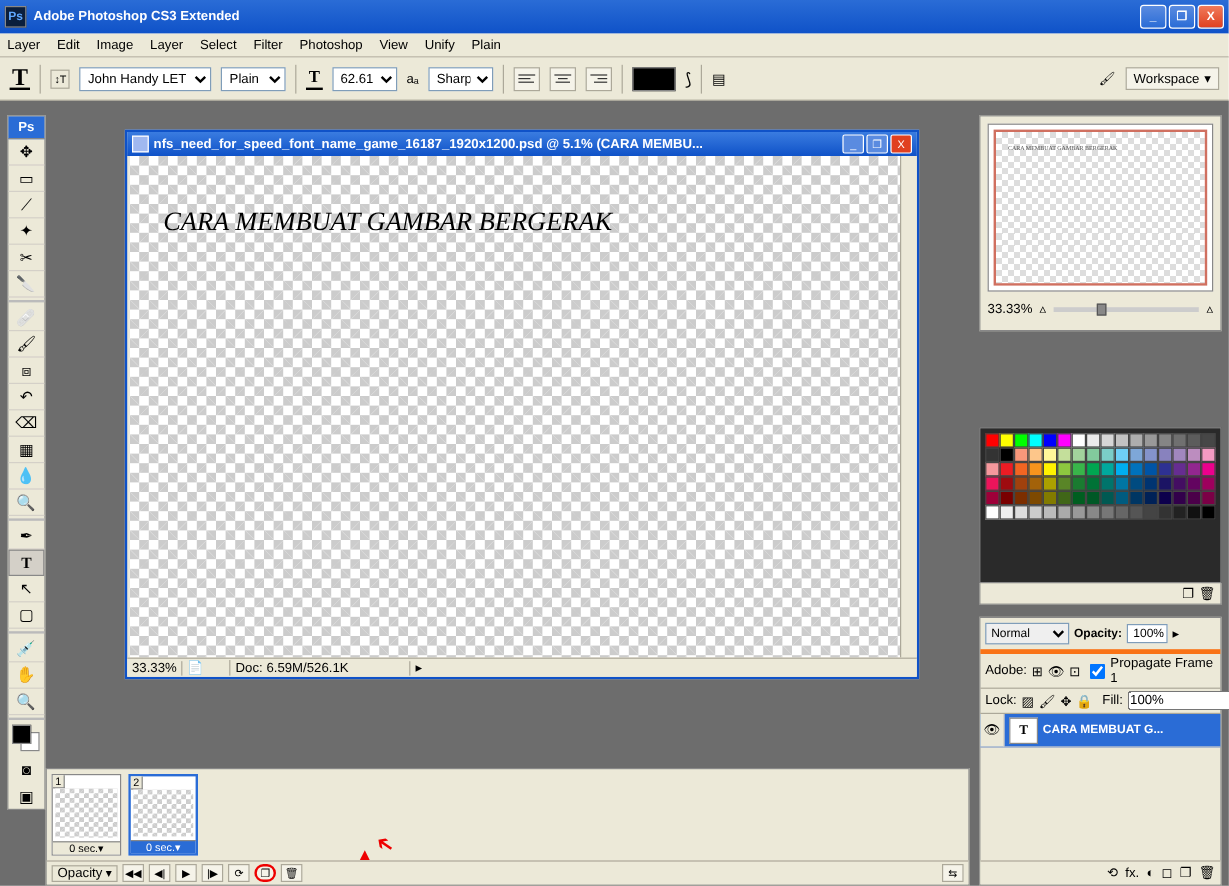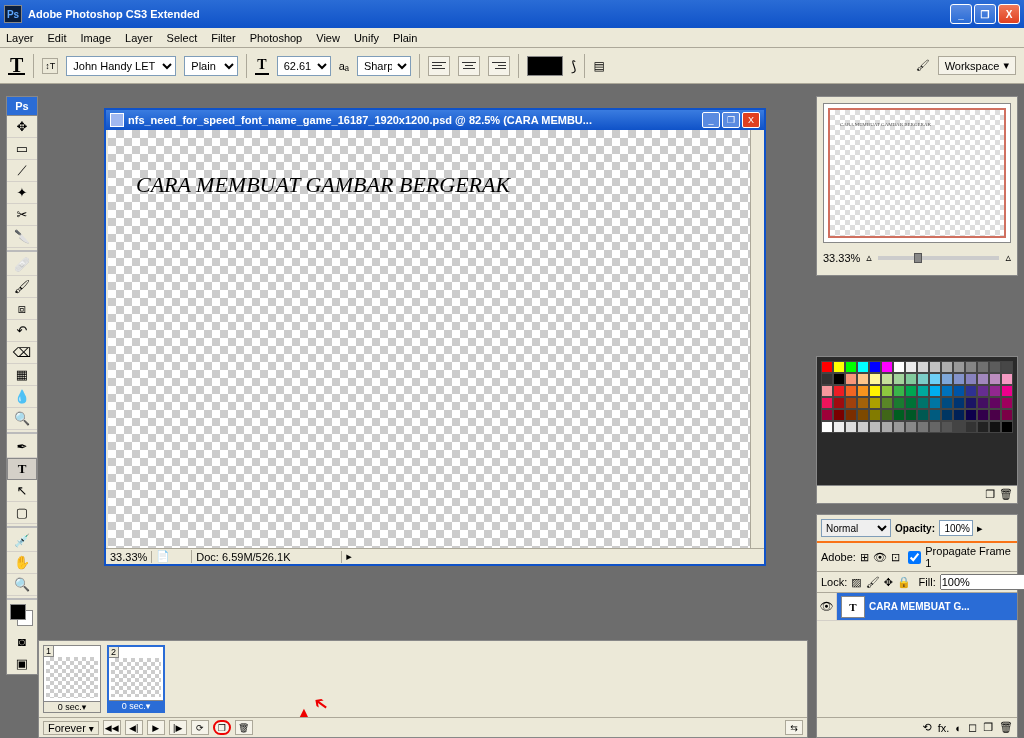--- a/index.html
+++ b/index.html
@@ -76,21 +76,21 @@
 .nav .pv .vp .tt { position:absolute; top:12px; left:10px; font-size:5px; color:#555; font-family:cursive;}
 .nav .zb { display: flex; align-items: center; padding: 2px 6px; gap: 6px; font-size: 10px; }
 .nav .zb .sl { flex:1; height:4px; background:#ccc; position:relative;}
 .nav .zb .sl .h { position:absolute; left:30%; top:-3px; width:8px; height:10px; background:#888; border:1px solid #555;}
 
 .swatches { position: absolute; top: 356px; right: 6px; width: 202px; height: 130px; background: #2a2a2a; border: 1px solid #888; padding: 4px; display: flex; flex-wrap: wrap; align-content: flex-start; }
 .swatches div { width: 12px; height: 12px; border: 1px solid #444; }
 .swatches-foot { position:absolute; top:486px; right:6px; width:202px; height:18px; background:#ece9d8; border:1px solid #888; border-top:none; display:flex; justify-content:flex-end; align-items:center; padding:0 4px; gap:4px; font-size:10px;}
 
 .layers { position: absolute; top: 514px; right: 6px; width: 202px; height: 224px; background: #ece9d8; border: 1px solid #888; }
-.layers .opt { padding: 4px; display: flex; align-items: center; gap: 4px; border-bottom: 2px solid #f97316; flex-wrap: wrap; }
+.layers .opt { padding: 4px; display: flex; align-items: center; gap: 4px; border-bottom: 4px solid #f97316; flex-wrap: wrap; }
 .layers .opt select { border: 1px solid #7f9db9; height: 18px; font-size: 10px; }
 .layers .opt .lbl { font-size: 10px; font-weight: bold; }
 .layers .opt input[type=text] { width: 34px; height: 16px; border: 1px solid #7f9db9; font-size: 10px; text-align:right; padding-right:2px;}
 .layers .opt-row2 { padding: 2px 4px; display:flex; align-items:center; gap:4px; border-bottom:1px solid #aca899; font-size:10px;}
 .layers .list { padding: 0; }
 .layers .layer { display: flex; align-items: center; height: 28px; border-bottom: 1px solid #d4d0c8; }
 .layers .layer.sel { background: #2a6cd6; color: #fff; }
 .layers .layer .eye { width: 20px; text-align: center; border-right: 1px solid #d4d0c8; height: 100%; display:flex;align-items:center;justify-content:center; background:#ece9d8; color:#000;}
 .layers .layer .th { width: 24px; height: 22px; background: #fff; border: 1px solid #888; margin: 0 4px; display:flex;align-items:center;justify-content:center;font-family:serif;font-weight:bold; color:#000;}
 .layers .layer .nm { font-size: 10px; font-weight: bold; }
@@ -195,21 +195,21 @@
       <div class="bg"></div>
       <div class="fg"></div>
     </div>
   <div class="qm">◙</div>
   <div class="qm">▣</div>
 </div>
 
 <div class="doc-win">
   <div class="tb">
     <div class="ic"></div>
-    <div class="t">nfs_need_for_speed_font_name_game_16187_1920x1200.psd @ 82.5% (CARA MEMBU...</div>
+    <div class="t">nfs_need_for_speed_font_name_game_16187_1920x1200.psd @ 5.1% (CARA MEMBU...</div>
     <div class="wb">
       <div>_</div>
       <div>❐</div>
       <div class="cl">X</div>
     </div>
   </div>
   <div class="canvas">
     <div class="txt">CARA MEMBUAT GAMBAR BERGERAK</div>
   </div>
   <div class="vscroll"></div>
@@ -228,21 +228,21 @@
         <div class="thumb"></div>
         <div class="d">0 sec.▾</div>
       </div>
       <div class="frame sel">
         <div class="n">2</div>
         <div class="thumb"></div>
         <div class="d">0 sec.▾</div>
       </div>
     </div>
   <div class="ctrl">
-    <span class="loop"><span>Forever</span> ▾</span>
+    <span class="loop"><span>Opacity</span> ▾</span>
     <div class="b">◀◀</div>
     <div class="b">◀|</div>
     <div class="b">▶</div>
     <div class="b">|▶</div>
     <div class="b">⟳</div>
     <div class="b dup">❐</div>
     <div class="b">🗑</div>
     <div style="flex:1"></div>
     <div class="b">⇆</div>
   </div>

